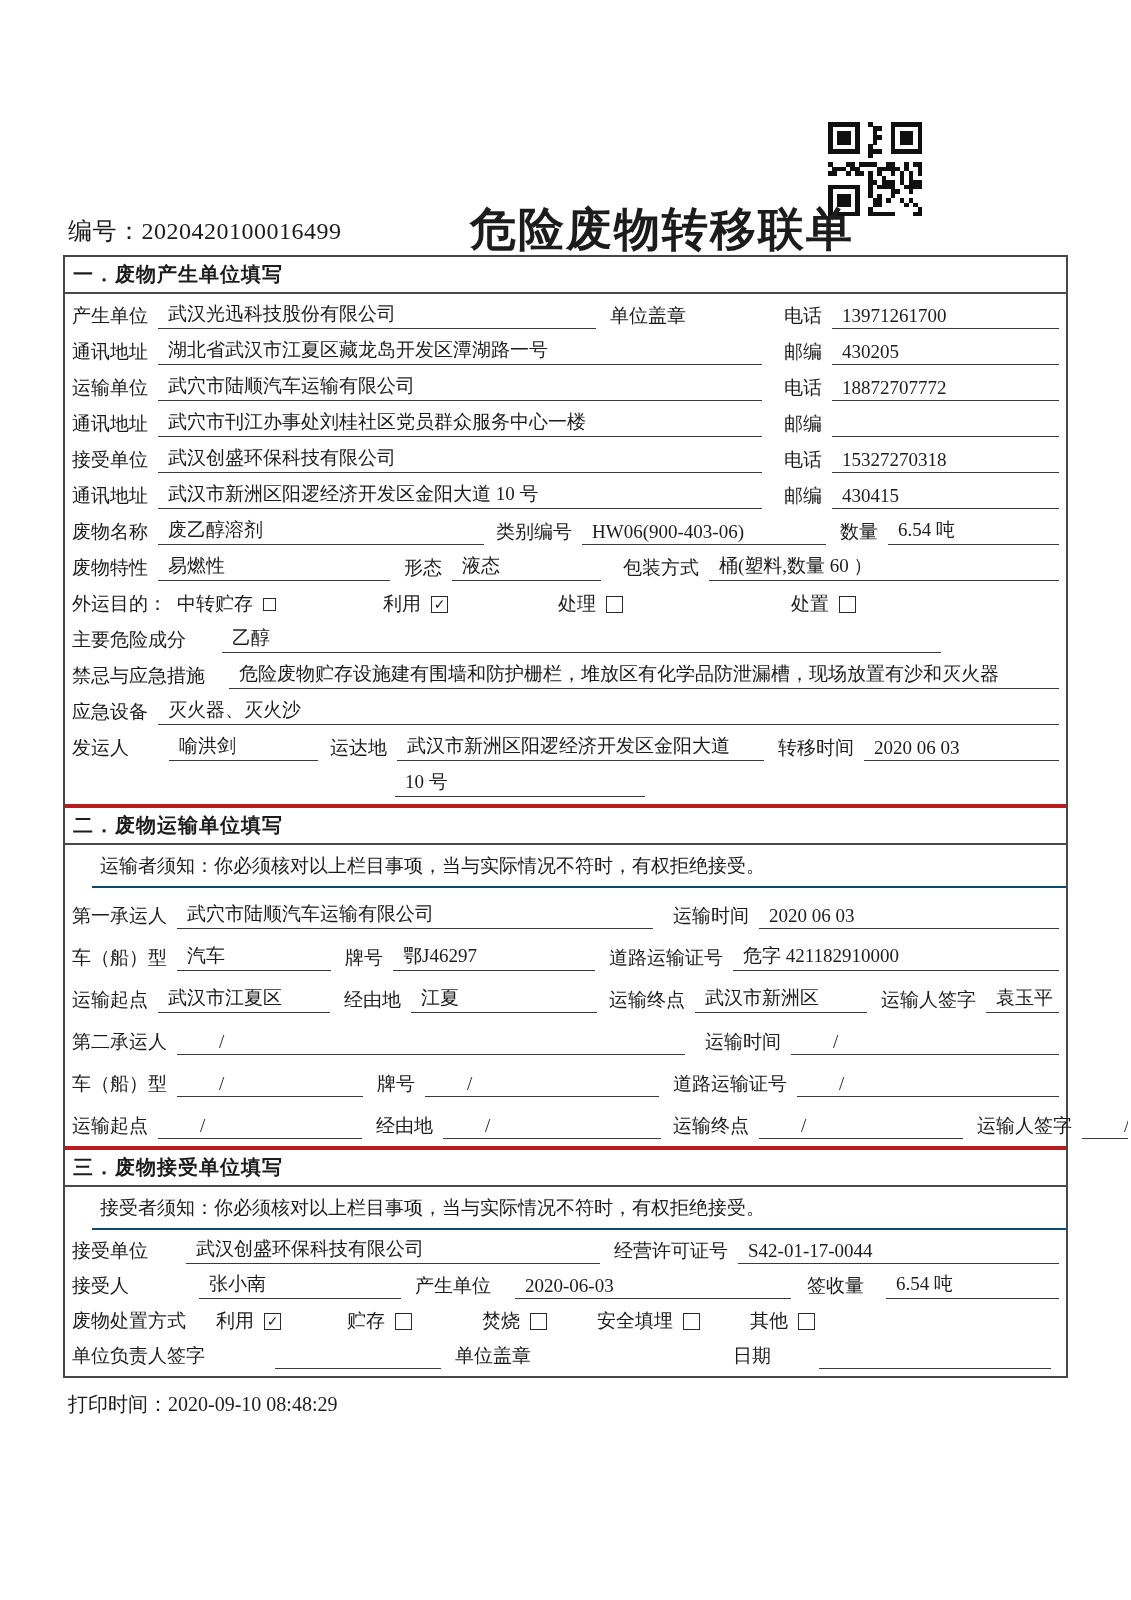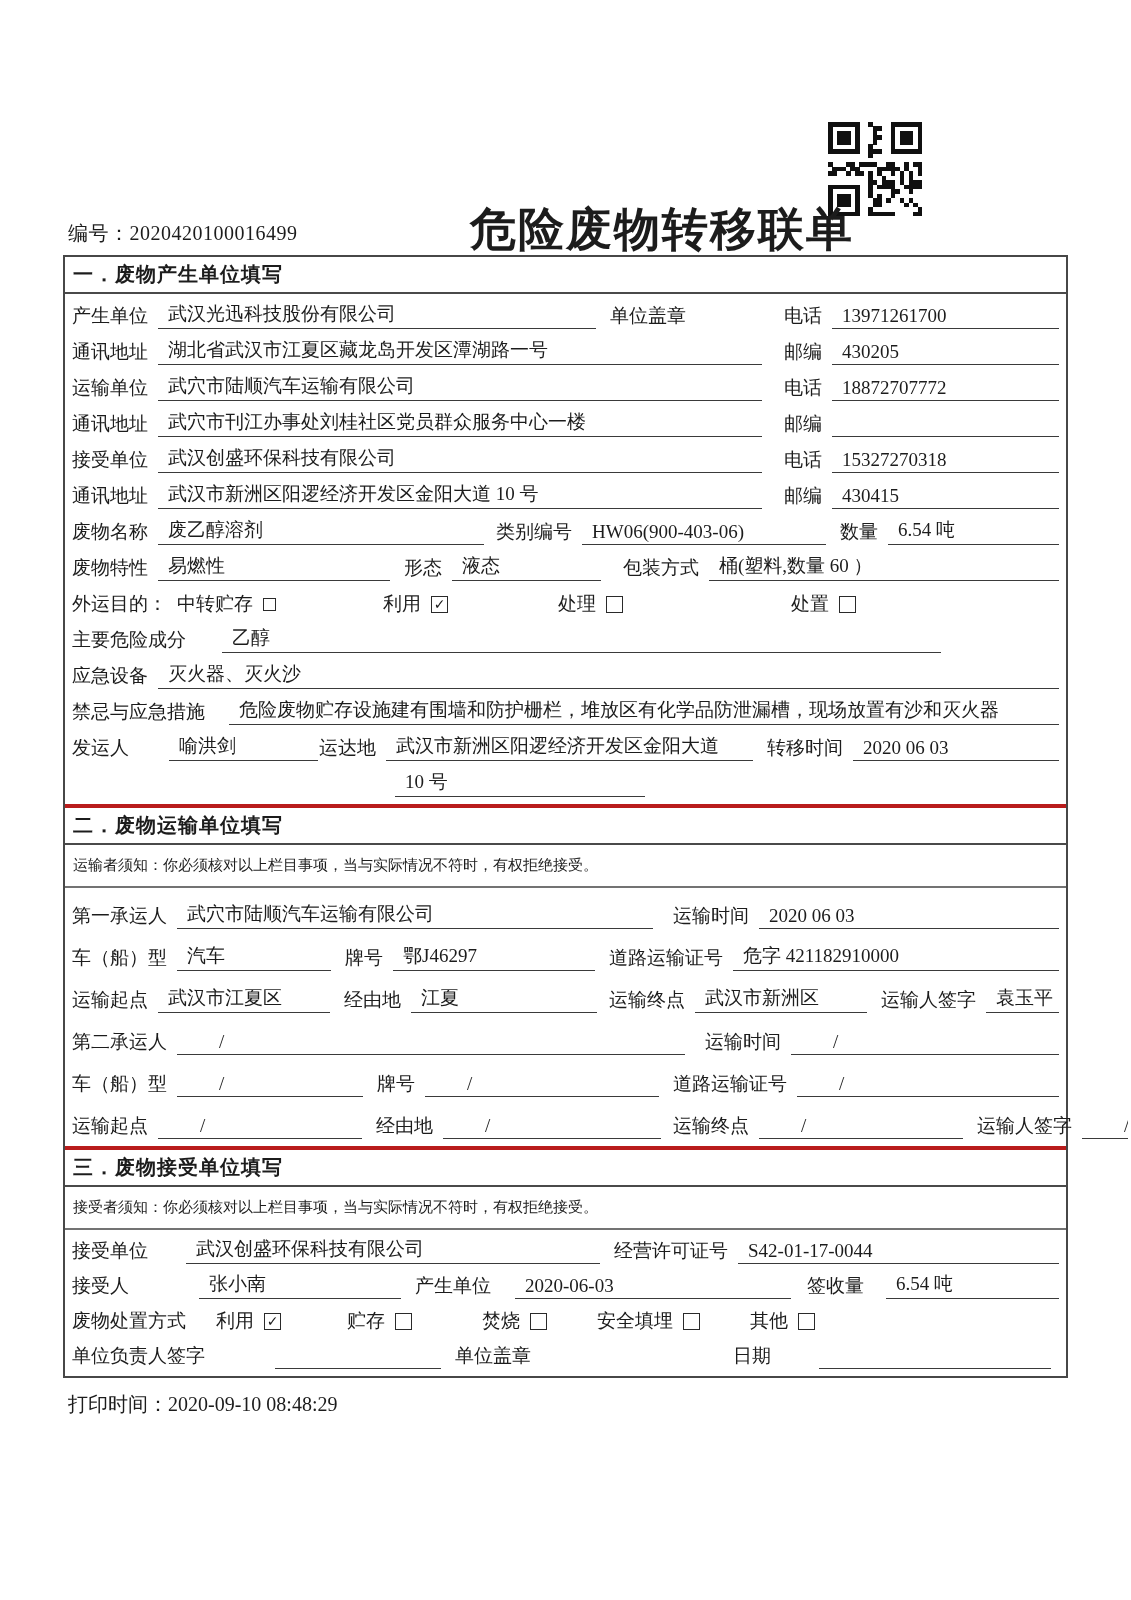--- a/index.html
+++ b/index.html
@@ -6,30 +6,30 @@
   body{
     width:1131px;height:1600px;background:#ffffff;color:#1c1c1c;
     font-family:"Liberation Serif","DejaVu Serif",serif;
     -webkit-font-smoothing:antialiased;
   }
   .sheet{position:relative;width:1131px;height:1600px;overflow:hidden;}
   
   .top{position:relative;height:255px;}
   .qr{position:absolute;left:828px;top:122px;width:94px;height:94px;}
   .qr svg{display:block;width:94px;height:94px;shape-rendering:crispEdges;}
-  .serial{position:absolute;left:68px;bottom:8px;font-size:20px;letter-spacing:.5px;}
+  .serial{position:absolute;left:68px;bottom:8px;font-size:24px;letter-spacing:.5px;}
   .title{position:absolute;left:470px;bottom:2px;margin:0;font-size:46px;line-height:1;
          font-weight:bold;letter-spacing:2px;}
   
   .table{margin:0 63px;width:1001px;border:2px solid #474747;}
   .sec-header{height:35px;line-height:35px;padding:0 8px;font-size:20px;font-weight:bold;
               border-bottom:2px solid #4a4a4a;letter-spacing:1px;}
   .sec-header.bt{border-top:4px solid #b91c1c;}
-  .notice{height:41px;display:flex;align-items:center;padding:0 8px;font-size:15px;
-          border-bottom:2px solid #737373;}
+  .notice{height:41px;display:flex;align-items:center;padding:0 8px;font-size:19px;
+          border-bottom:2px solid #0c4a6e;margin-left:27px;}
   .sec-body{padding:2px 7px 4px 7px;}
   .row{display:flex;align-items:flex-end;height:33px;padding-bottom:3px;font-size:19px;white-space:nowrap;}
   .s2 .row{height:39px;}
   .s3 .row{height:32px;}
   .lbl{flex:none;margin-right:10px;}
   .fill{border-bottom:1.5px solid #3a3a3a;padding:0 4px 1px 10px;min-height:22px;overflow:hidden;}
   .fill.grow{flex:1 1 auto;}
   .left{display:flex;align-items:flex-end;flex:none;width:712px;}
   .left .fill.grow{margin-right:22px;}
   .slash{padding-left:42px;}
@@ -348,33 +348,33 @@
           <span class="cb"></span>
         </span>
       </div>
 
       <div class="row">
         <span class="lbl">主要危险成分</span>
         <span class="fill" style="flex:0 0 705px;margin-left:26px">乙醇</span>
       </div>
 
       <div class="row">
+        <span class="lbl">禁忌与应急措施</span>
+        <span class="fill grow" style="margin-left:14px">危险废物贮存设施建有围墙和防护栅栏，堆放区有化学品防泄漏槽，现场放置有沙和灭火器</span>
+      </div>
+
+      <div class="row">
         <span class="lbl">应急设备</span>
         <span class="fill grow">灭火器、灭火沙</span>
       </div>
 
       <div class="row">
-        <span class="lbl">禁忌与应急措施</span>
-        <span class="fill grow" style="margin-left:14px">危险废物贮存设施建有围墙和防护栅栏，堆放区有化学品防泄漏槽，现场放置有沙和灭火器</span>
-      </div>
-
-      <div class="row">
         <span class="lbl">发运人</span>
         <span class="fill" style="flex:0 0 135px;margin-left:30px">喻洪剑</span>
-        <span class="lbl" style="margin-left:1px">运达地</span>
+        <span class="lbl" style="margin-left:12px">运达地</span>
         <span class="fill" style="flex:0 0 353px">武汉市新洲区阳逻经济开发区金阳大道</span>
         <span class="lbl" style="margin-left:14px">转移时间</span>
         <span class="fill grow">2020 06 03</span>
       </div>
 
       <div class="row dest2-row">
         <span class="fill" style="width:236px;margin-left:323px">10 号</span>
       </div>
     </div>
 

